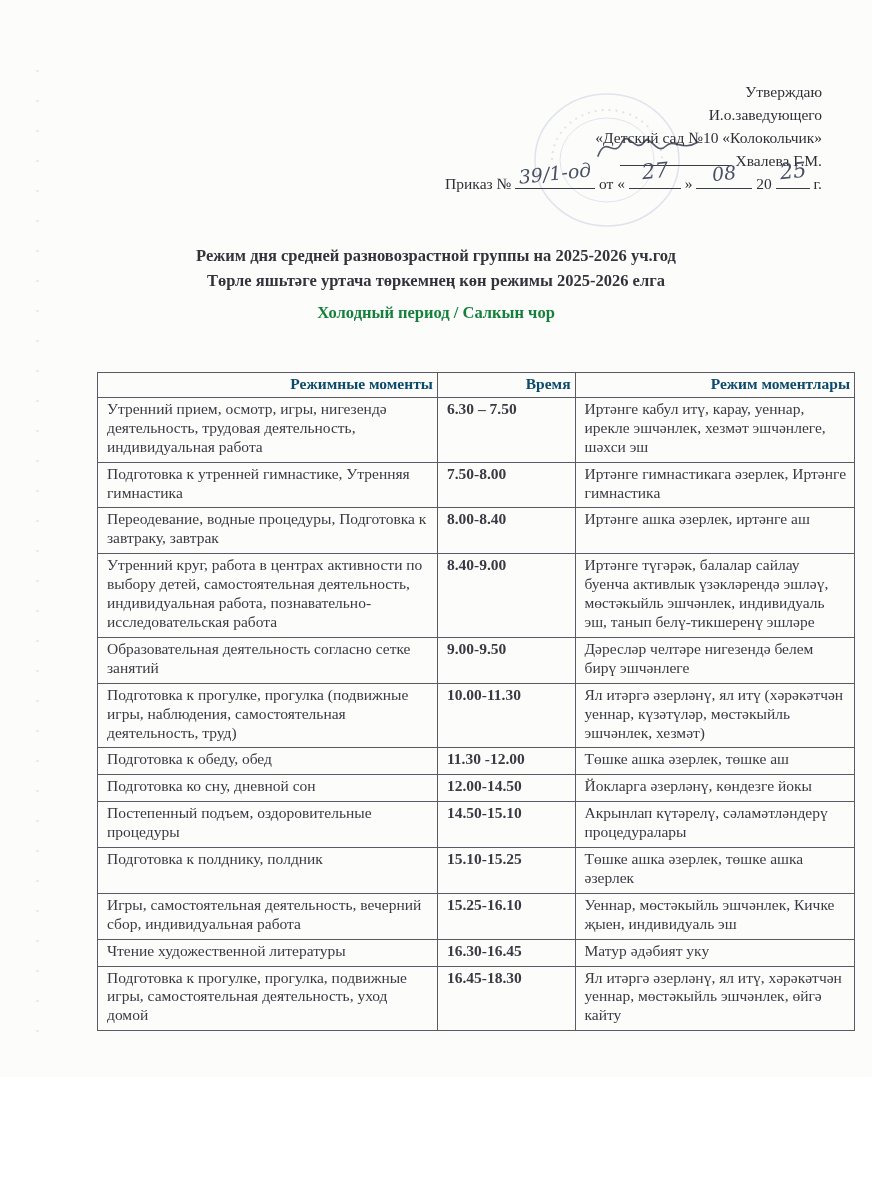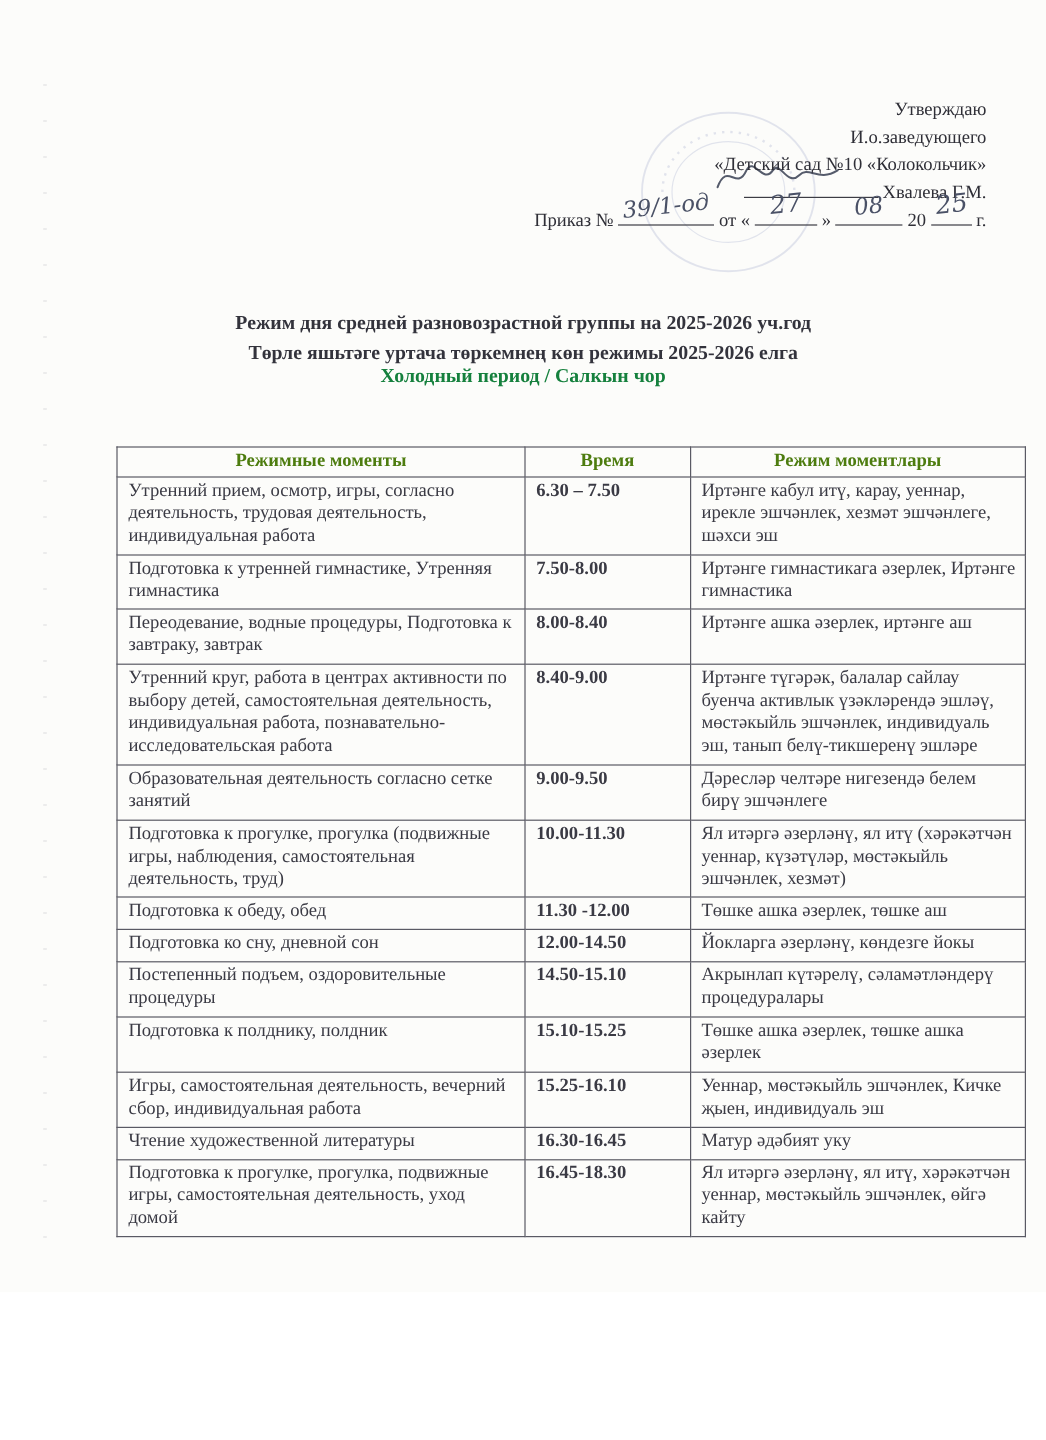--- a/index.html
+++ b/index.html
@@ -35,39 +35,38 @@
     transform: translateX(-50%) rotate(-6deg);
   }
   .hw-big { font-size: 21px; top: -13px; }
   .stamp { position: absolute; top: 88px; left: 512px; opacity: .22; pointer-events: none; }
   .sig-squiggle { position: absolute; top: 128px; right: 168px; opacity: .9; pointer-events: none; }
   
   .titles {
     position: absolute; top: 243px; left: 0; width: 100%;
     text-align: center; font-weight: bold; font-size: 16.5px; line-height: 25px;
     color: #33333c;
-    margin-top: 13px;
   }
   .period {
     position: absolute; top: 303px; left: 0; width: 100%;
     text-align: center; font-weight: bold; font-size: 16.5px; color: #15803d;
   }
   
   table.schedule {
     position: absolute; top: 372px; left: 97px; width: 758px;
     border-collapse: collapse; font-size: 15.5px; line-height: 1.22;
     color: #3a3a44; table-layout: fixed;
   }
   .schedule th, .schedule td {
     border: 1px solid #5a5a64; vertical-align: top;
     padding: 2px 7px 5px 9px; text-align: left;
     word-wrap: break-word;
   }
   .schedule th {
-    font-weight: bold; text-align: center; color: #4d7c0f; padding: 2px 4px 3px;
+    font-weight: bold; text-align: right; color: #0c4a6e; padding: 2px 4px 3px;
   }
   .col-ru   { width: 326px; }
   .col-time { width: 132px; }
   .col-tt   { width: 268px; }
   .cell-time { white-space: nowrap; font-weight: bold; }
 </style>
 </head>
 <body>
 
 <div class="page">
@@ -119,21 +118,21 @@
     </colgroup>
     <thead>
       <tr>
         <th>Режимные моменты</th>
         <th>Время</th>
         <th>Режим моментлары</th>
       </tr>
     </thead>
     <tbody>
         <tr>
-          <td class="cell-ru">Утренний прием, осмотр, игры, согласно деятельность, трудовая деятельность, индивидуальная работа</td>
+          <td class="cell-ru">Утренний прием, осмотр, игры, нигезендә деятельность, трудовая деятельность, индивидуальная работа</td>
           <td class="cell-time">6.30 – 7.50</td>
           <td class="cell-tt">Иртәнге кабул итү, карау, уеннар, ирекле эшчәнлек, хезмәт эшчәнлеге, шәхси эш</td>
         </tr>
         <tr>
           <td class="cell-ru">Подготовка к утренней гимнастике, Утренняя гимнастика</td>
           <td class="cell-time">7.50-8.00</td>
           <td class="cell-tt">Иртәнге гимнастикага әзерлек, Иртәнге гимнастика</td>
         </tr>
         <tr>
           <td class="cell-ru">Переодевание, водные процедуры, Подготовка к завтраку, завтрак</td>

